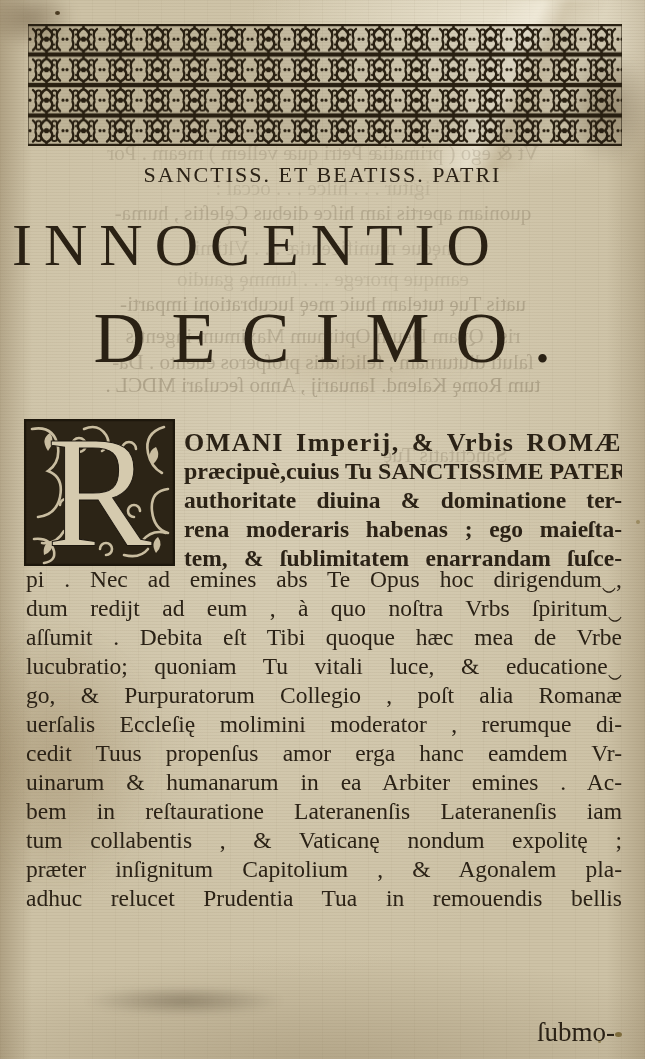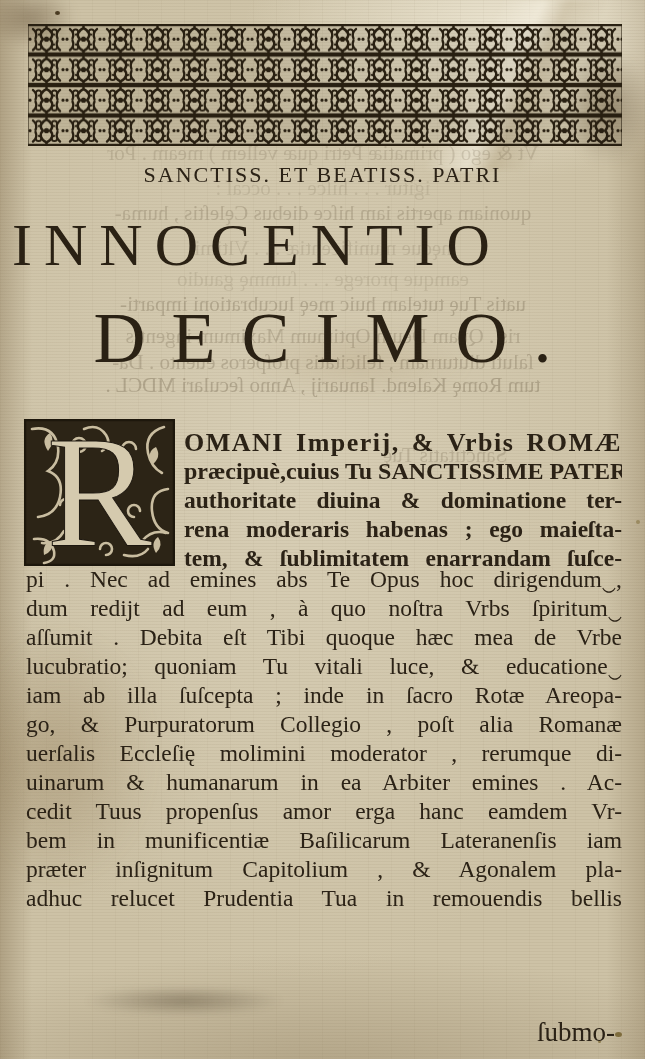--- a/index.html
+++ b/index.html
@@ -164,24 +164,24 @@
     <div class="bl">authoritate diuina &amp; dominatione ter-</div>
     <div class="bl">rena moderaris habenas ; ego maieſta-</div>
     <div class="bl">tem, &amp; ſublimitatem enarrandam ſuſce-</div>
   </div>
 
   <div class="full-block">
     <div class="bl">pi . Nec ad emines abs Te Opus hoc dirigendum‿,</div>
     <div class="bl">dum redijt ad eum , à quo noſtra Vrbs ſpiritum‿</div>
     <div class="bl">aſſumit . Debita eſt Tibi quoque hæc mea de Vrbe</div>
     <div class="bl">lucubratio; quoniam Tu vitali luce, &amp; educatione‿</div>
-    <div class="bl">iam ab illa ſuſcepta ; inde in ſacro Rotæ Areopa-</div>
     <div class="bl">go, &amp; Purpuratorum Collegio , poſt alia Romanæ</div>
     <div class="bl">uerſalis Eccleſię molimini moderator , rerumque di-</div>
+    <div class="bl">cedit Tuus propenſus amor erga hanc eamdem Vr-</div>
     <div class="bl">uinarum &amp; humanarum in ea Arbiter emines . Ac-</div>
-    <div class="bl">cedit Tuus propenſus amor erga hanc eamdem Vr-</div>
-    <div class="bl">bem in munificentiæ Baſilicarum Lateranenſis iam</div>
+    <div class="bl">bem in reſtauratione Lateranenſis Lateranenſis iam</div>
+    <div class="bl">tum collabentis , &amp; Vaticanę nondum expolitę ;</div>
     <div class="bl">præter inſignitum Capitolium , &amp; Agonalem pla-</div>
     <div class="bl">adhuc relucet Prudentia Tua in remouendis bellis</div>
   </div>
 
   <div class="catchword">ſubmo-</div>
 </div>
 
 </body></html>

